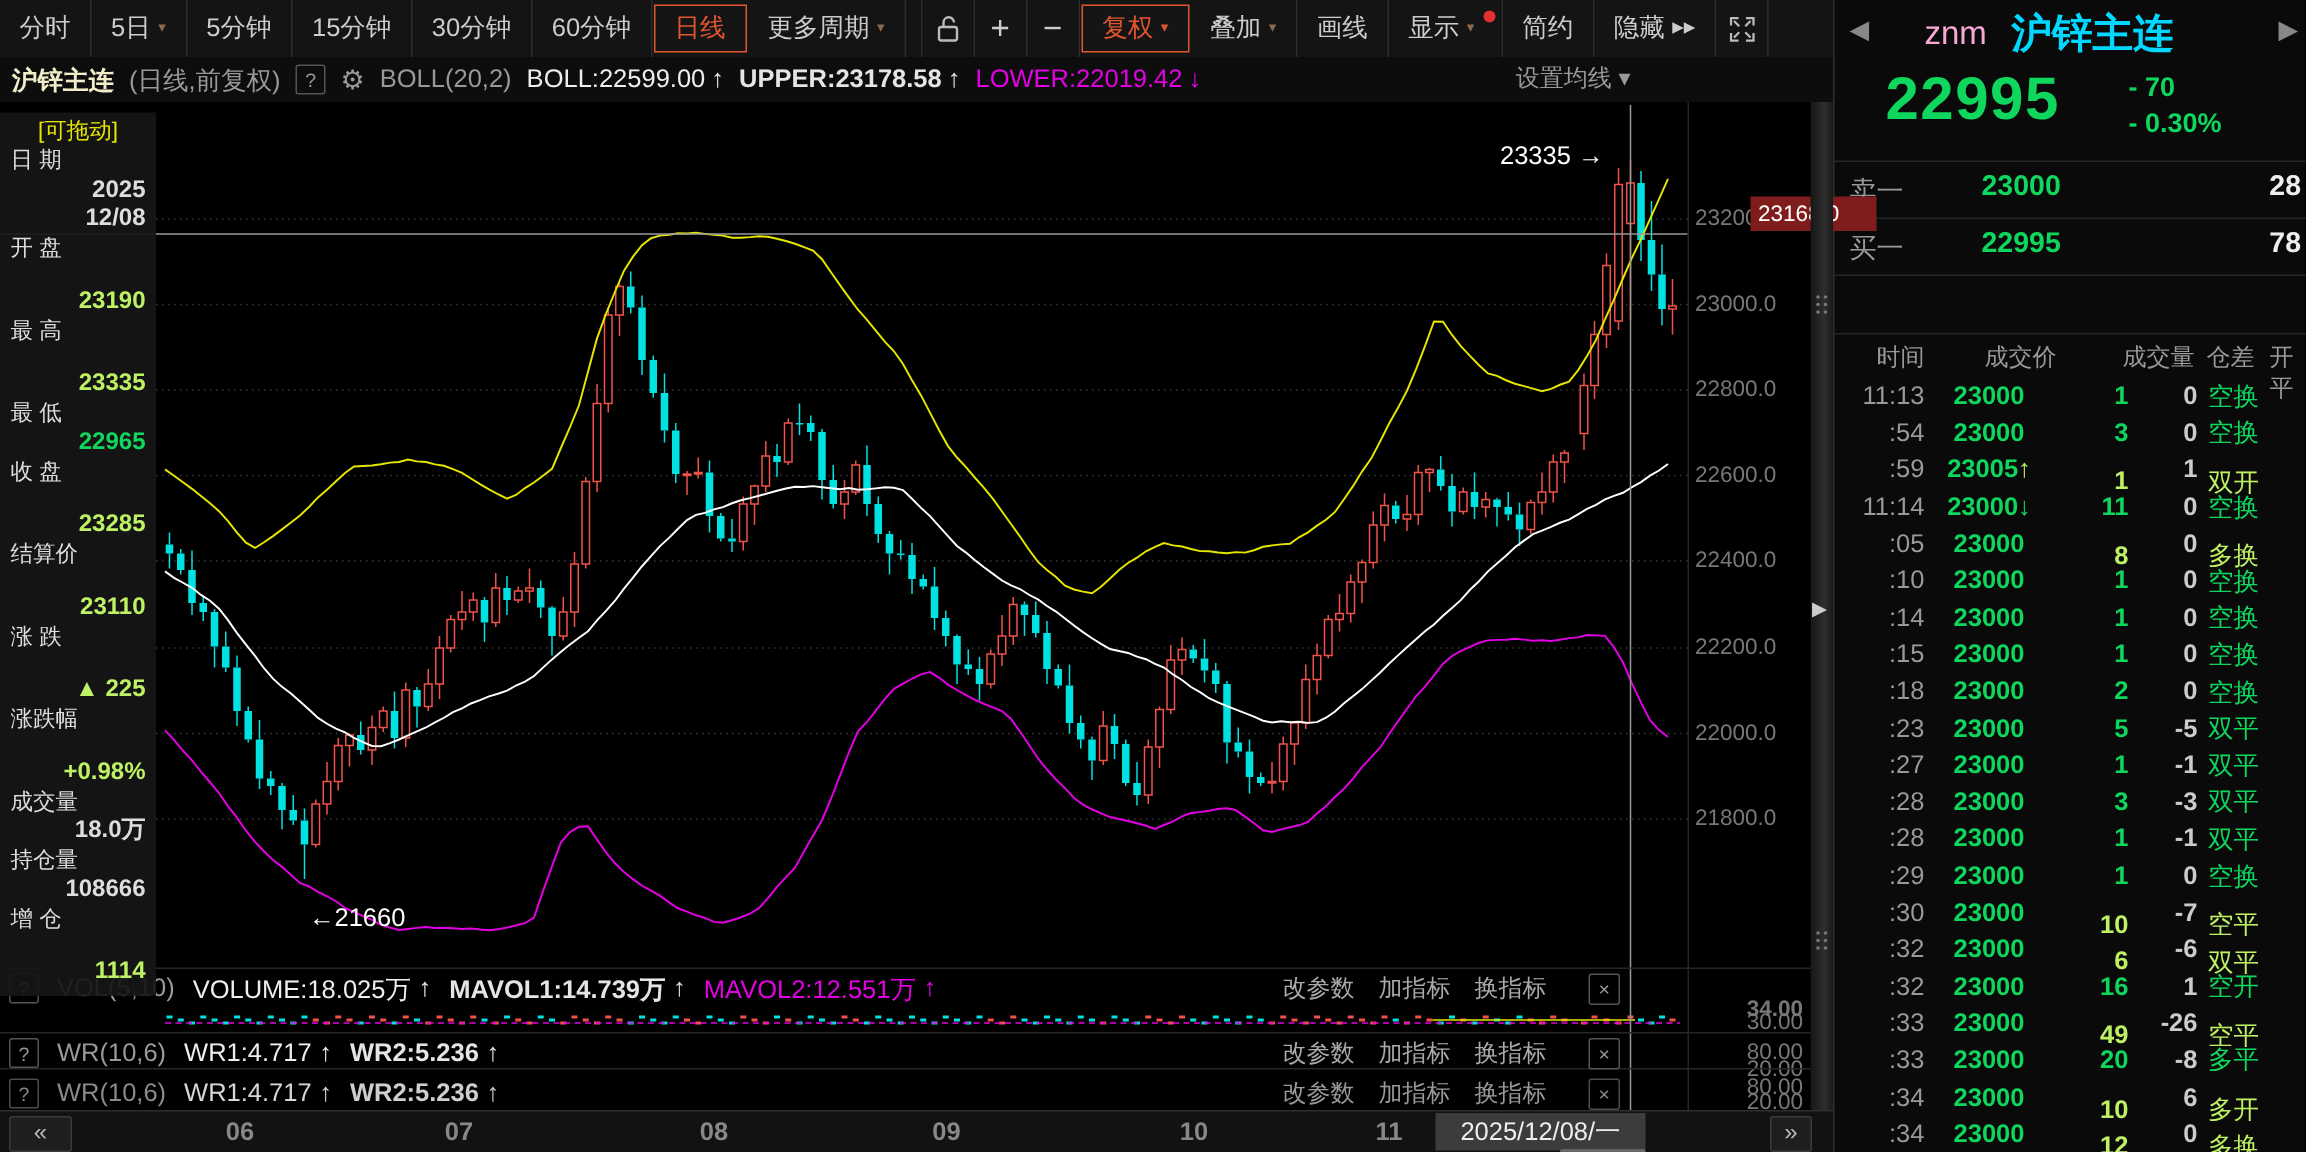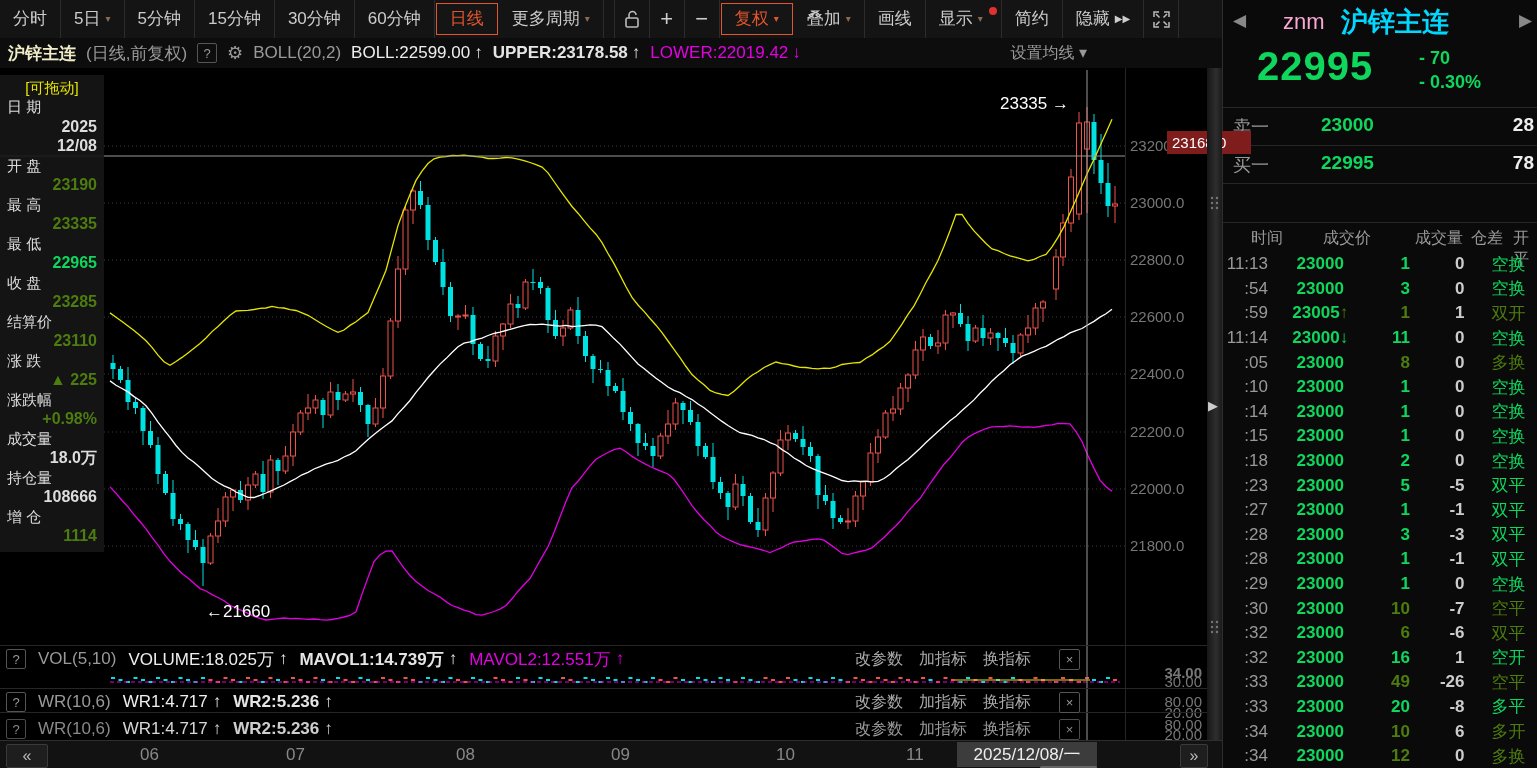--- a/index.html
+++ b/index.html
@@ -32,34 +32,34 @@
   .pane-lab{position:absolute;left:1128px;width:74px;text-align:right;font-size:15px;color:#777;}
   #y-highlight{position:absolute;left:1126px;top:131px;width:79px;height:23px;background:#7f1d1d;
                color:#fff;font-size:15px;line-height:23px;padding-left:5px;z-index:6;margin-left:41px;}
   .annot{position:absolute;color:#fff;font-size:17px;z-index:5;white-space:nowrap;}
   
   #info-panel{position:absolute;left:0;top:75px;width:104px;background:rgba(22,22,22,0.92);
               z-index:7;padding:3px 7px 6px 7px;box-sizing:border-box;}
   #info-panel .drag{color:#e6e600;font-size:15px;text-align:center;line-height:19px;}
   #info-panel .lab{color:#ddd;font-size:15px;line-height:19.5px;text-align:left;}
   #info-panel .val{font-size:16px;font-weight:bold;line-height:19.5px;text-align:right;}
-  .c-r{color:#4d7c0f;} .c-g{color:#0fd75d;} .c-w{color:#ddd;}
+  .c-r{color:#bef264;margin-top:16px;} .c-g{color:#0fd75d;} .c-w{color:#ddd;}
   
   .pane-head{position:absolute;left:0;width:1207px;height:26px;display:flex;align-items:center;
              gap:12px;font-size:17px;padding-left:6px;z-index:4;}
   .pane-sep{position:absolute;left:0;width:1207px;height:0;border-top:1px solid #262626;z-index:3;}
   .pane-menu{position:absolute;display:flex;gap:16px;font-size:16px;color:#aaa;z-index:4;}
   .xbox{display:inline-flex;align-items:center;justify-content:center;width:19px;height:19px;
         border:1px solid #555;color:#999;font-size:13px;border-radius:2px;margin-left:12px;}
   
   #xaxis{position:absolute;left:0;top:740px;width:1222px;height:28px;background:#121212;
          border-top:1px solid #2e2e2e;z-index:8;}
   .navbtn{position:absolute;width:40px;height:22px;top:3px;background:#1e1e1e;border:1px solid #3a3a3a;
           color:#bbb;font-size:16px;text-align:center;line-height:21px;border-radius:2px;}
-  .mlab{position:absolute;top:4px;width:40px;color:#888;font-size:17px;}
+  .mlab{position:absolute;top:4px;width:40px;text-align:center;color:#888;font-size:17px;font-weight:bold;}
   #date-box{position:absolute;left:957px;top:1px;width:140px;height:25px;background:#3c3c3c;
             color:#eee;font-size:17px;text-align:center;line-height:25px;}
   #hscroll{position:absolute;left:1040px;top:25px;width:57px;height:3px;background:#666;border-radius:2px;}
   
   #strip{position:absolute;left:1207px;top:68px;width:15px;height:672px;
          background:linear-gradient(90deg,#161616,#2e2e2e 60%,#1a1a1a);z-index:9;}
   #strip .arr{position:absolute;left:1px;top:330px;color:#ccc;font-size:13px;}
   .grip{position:absolute;left:3px;}
   
   #rpanel{position:absolute;left:1222px;top:0;width:315px;height:768px;background:#0a0a0a;
@@ -74,21 +74,21 @@
   .bidask{position:absolute;left:0;width:315px;height:36px;font-size:18px;}
   .bidask .lbl{position:absolute;left:10px;top:7px;color:#999;}
   .bidask .prc{position:absolute;left:98px;top:6px;font-weight:bold;color:#0fd75d;font-size:19px;}
   .bidask .qty{position:absolute;right:4px;top:6px;color:#eee;font-weight:bold;font-size:19px;}
   #tick-head{position:absolute;left:0;top:184px;width:315px;height:38px;background:#121212;}
   #tick-head .t{position:absolute;left:10px;top:8px;color:#ccc;font-size:18px;}
   #tick-detail{position:absolute;right:3px;top:6px;width:28px;height:25px;background:#383838;
                color:#ccc;font-size:16px;text-align:center;line-height:25px;border-radius:2px;}
   #tt-header{position:absolute;left:0;top:224px;width:315px;height:26px;font-size:16px;color:#999;}
   #tt-rows{position:absolute;left:0;top:252px;width:315px;height:516px;overflow:hidden;}
-  .ttrow{display:flex;height:24.6px;align-items:center;font-size:17px;gap:20px;}
+  .ttrow{display:flex;height:24.6px;align-items:center;font-size:17px;}
   .tc-time{width:60px;text-align:right;color:#999;}
   .tc-price{width:86px;text-align:center;font-weight:bold;}
   .tc-vol{width:50px;text-align:right;font-weight:bold;}
   .tc-diff{width:46px;text-align:right;color:#ccc;font-weight:bold;}
   .tc-oc{width:62px;text-align:left;padding-left:7px;}
   .hcol{position:absolute;top:4px;}
 </style>
 </head>
 <body>
 

